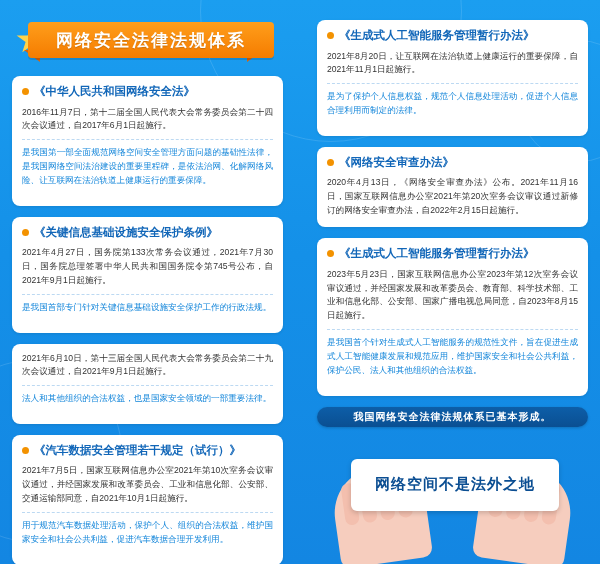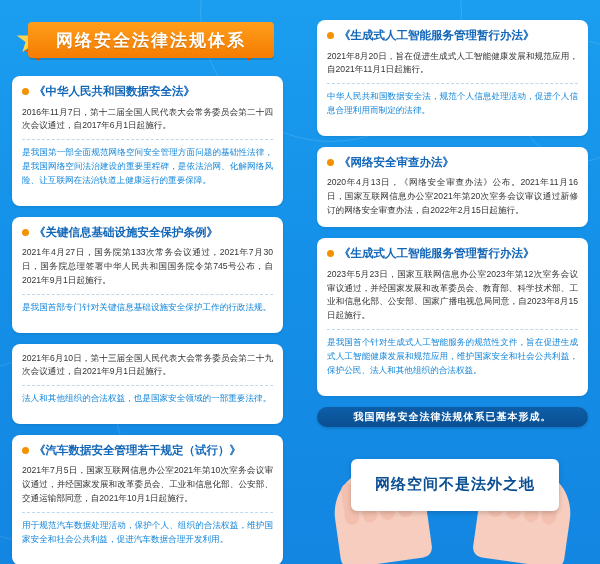--- a/index.html
+++ b/index.html
@@ -218,21 +218,21 @@
         <div class="banner-tail-l"></div>
         <div class="banner-tail-r"></div>
         <div class="banner">
           <span class="banner-title">网络安全法律法规体系</span>
         </div>
       </div>
 
       <div class="card">
         <div class="title-row">
           <span class="title-bullet"></span>
-          <p class="card-title">《中华人民共和国数据安全法》</p>
+          <p class="card-title">《中华人民共和国网络安全法》</p>
         </div>
         <p class="card-body">2016年11月7日，第十二届全国人民代表大会常务委员会第二十四次会议通过，自2017年6月1日起施行。</p>
         <p class="card-note">是我国第一部全面规范网络空间安全管理方面问题的基础性法律，是我国网络空间法治建设的重要里程碑，是依法治网、化解网络风险、让互联网在法治轨道上健康运行的重要保障。</p>
       </div>
 
       <div class="card">
         <div class="title-row">
           <span class="title-bullet"></span>
           <p class="card-title">《关键信息基础设施安全保护条例》</p>
         </div>
@@ -256,22 +256,22 @@
 
     </div>
 
     <div class="col col-right">
 
       <div class="card">
         <div class="title-row">
           <span class="title-bullet"></span>
           <p class="card-title">《生成式人工智能服务管理暂行办法》</p>
         </div>
-        <p class="card-body">2021年8月20日，旨在促进生成式人工智能健康发展和规范应用，自2021年11月1日起施行。</p>
-        <p class="card-note">中华人民共和国数据安全法，规范个人信息处理活动，促进个人信息合理利用而制定的法律。</p>
+        <p class="card-body">2021年8月20日，让互联网在法治轨道上健康运行的重要保障，自2021年11月1日起施行。</p>
+        <p class="card-note">是为了保护个人信息权益，规范个人信息处理活动，促进个人信息合理利用而制定的法律。</p>
       </div>
 
       <div class="card">
         <div class="title-row">
           <span class="title-bullet"></span>
           <p class="card-title">《网络安全审查办法》</p>
         </div>
         <p class="card-body">2020年4月13日，《网络安全审查办法》公布。2021年11月16日，国家互联网信息办公室2021年第20次室务会议审议通过新修订的网络安全审查办法，自2022年2月15日起施行。</p>
       </div>
 

